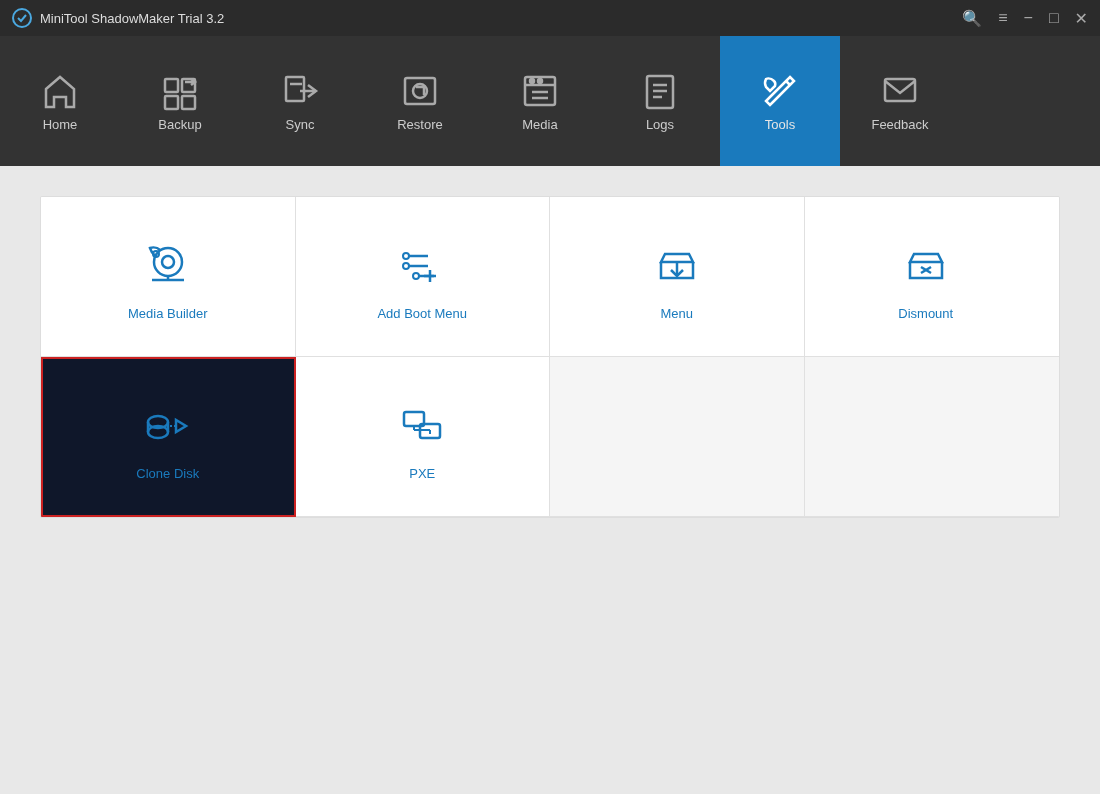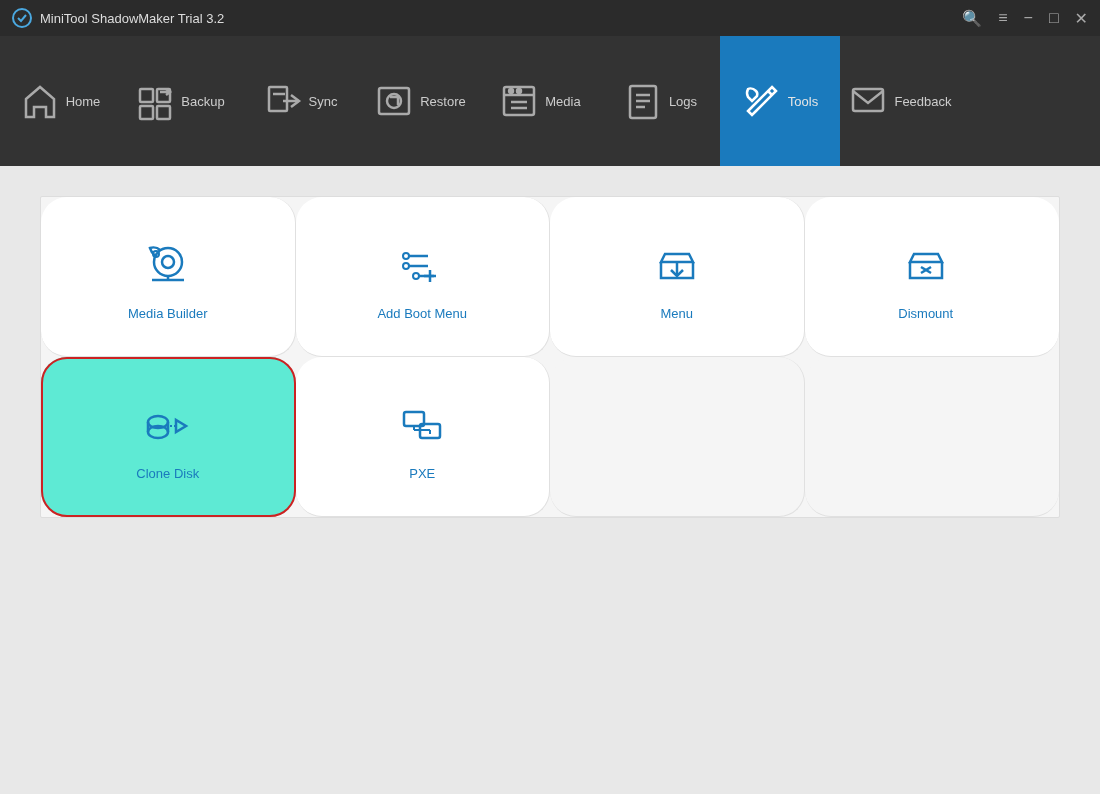--- a/index.html
+++ b/index.html
@@ -46,21 +46,21 @@
 
     
     #navbar {
       background: #333333;
       height: 130px;
       display: flex;
       align-items: stretch;
     }
     .nav-item {
       display: flex;
-      flex-direction: row;
+      flex-direction: column;
       align-items: center;
       justify-content: center;
       width: 120px;
       cursor: pointer;
       color: #ccc;
       font-size: 13px;
       gap: 6px;
       transition: background 0.15s;
     }
     .nav-item.active {
@@ -102,28 +102,27 @@
       align-items: center;
       justify-content: center;
       padding: 36px 20px 28px;
       cursor: pointer;
       background: #fff;
       border-right: 1px solid #e0e0e0;
       border-bottom: 1px solid #e0e0e0;
       min-height: 160px;
       gap: 14px;
       transition: background 0.15s;
-      border-radius: 26px;
     }
     .tool-cell:last-child { border-right: none; padding-left: 8px; }
     .tool-cell:nth-child(5), .tool-cell:nth-child(6) { border-bottom: none; }
     .tool-cell.selected-red {
       outline: 2px solid #cc2222;
       outline-offset: -2px;
-      background: #5eead4;
+      background: #0f172a;
     }
     .tool-cell.empty {
       background: #f5f5f5;
       cursor: default;
     }
     .tool-cell svg { width: 52px; height: 52px; }
     .tool-cell-label {
       font-size: 13px;
       color: #1a7abd;
     }

